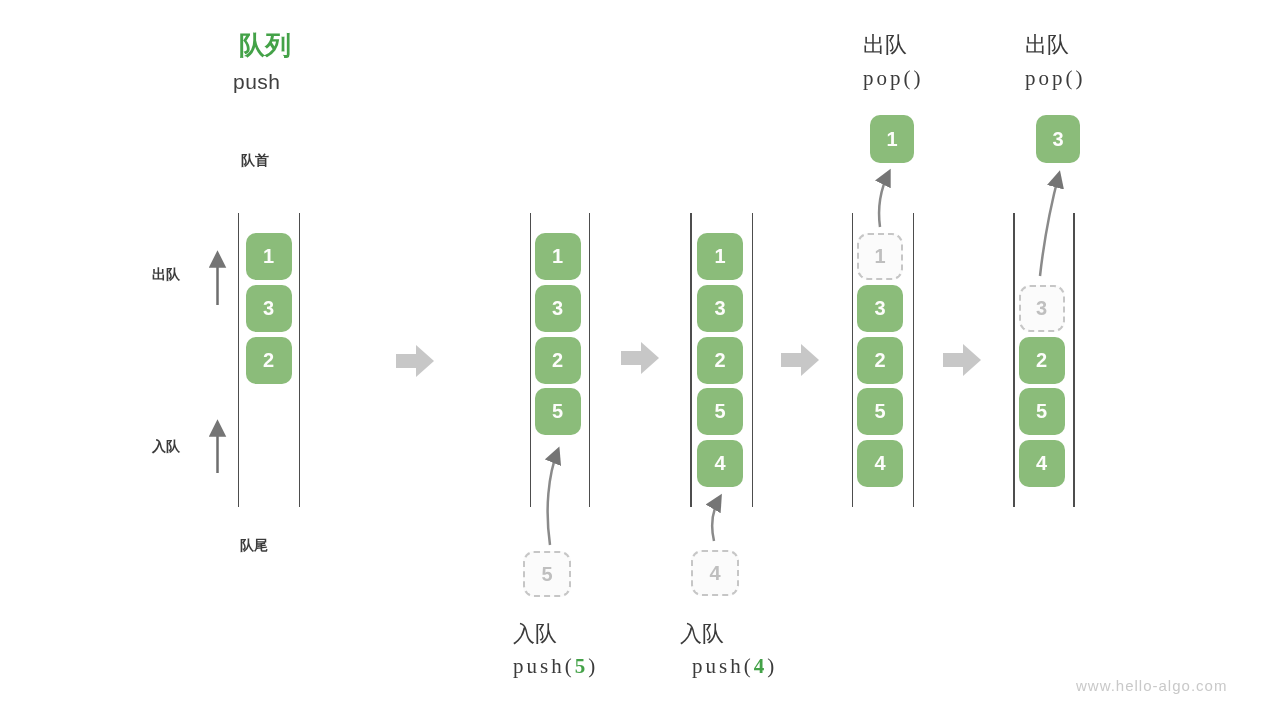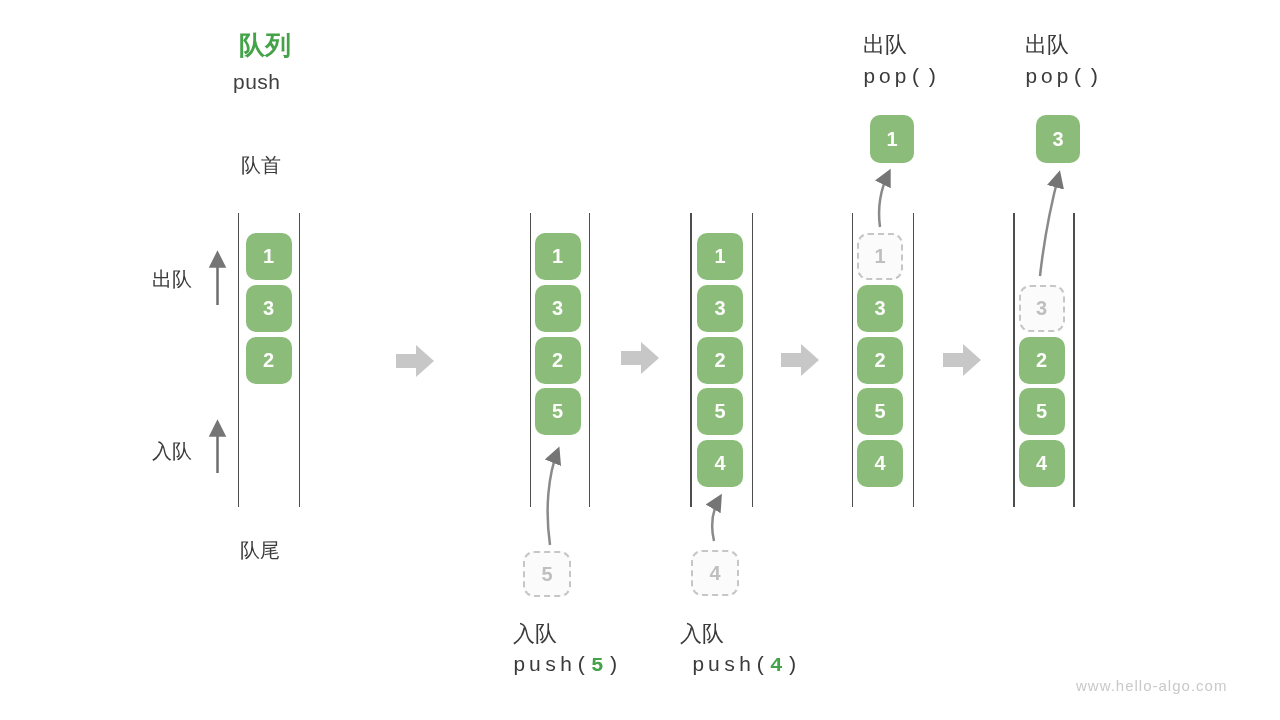--- a/index.html
+++ b/index.html
@@ -3,23 +3,23 @@
 <meta charset="utf-8">
 <style>
   html,body{margin:0;padding:0;background:#ffffff;}
   .canvas{
     position:relative;width:1228px;height:720px;background:#ffffff;overflow:hidden;
     font-family:"Liberation Sans","DejaVu Sans",sans-serif;color:var(--text-dark,#3b3b3b);
   }
   .abs{position:absolute;}
   .title-zh{font-size:26px;font-weight:bold;color:var(--accent-green,#44a248);}
   .title-en{font-size:21px;color:#3f3f3f;letter-spacing:0.5px;}
-  .zh-label{font-size:20px;font-weight:normal;color:#3b3b3b;}
+  .zh-label{font-size:14px;font-weight:bold;color:#3b3b3b;}
   .op-line1{font-size:22px;font-weight:500;color:#3b3b3b;}
-  .op-line2{font-size:21px;font-family:Liberation Mono, monospace;color:#3b3b3b;letter-spacing:3px;white-space:nowrap;}
+  .op-line2{font-size:21px;font-family:Liberation Serif, serif;color:#3b3b3b;letter-spacing:3px;white-space:nowrap;}
   .op-line2 .arg{color:var(--accent-green,#44a248);font-weight:bold;}
   .vline{position:absolute;width:1.5px;background:#4d4d4d;top:213px;height:294px;}
   .qbox{
     position:absolute;width:46px;height:47px;border-radius:10px;
     display:flex;align-items:center;justify-content:center;
     font-size:20px;font-weight:bold;box-sizing:border-box;
   }
   .qbox.solid{background:var(--box-green,#8bbc7a);color:#fdfdfb;}
   .qbox.dashed{border:2px dashed #c6c6c6;background:#fbfbfb;color:#bfbfbf;border-radius:11px;}
   .qbox.staging{width:48px;height:46px;}

